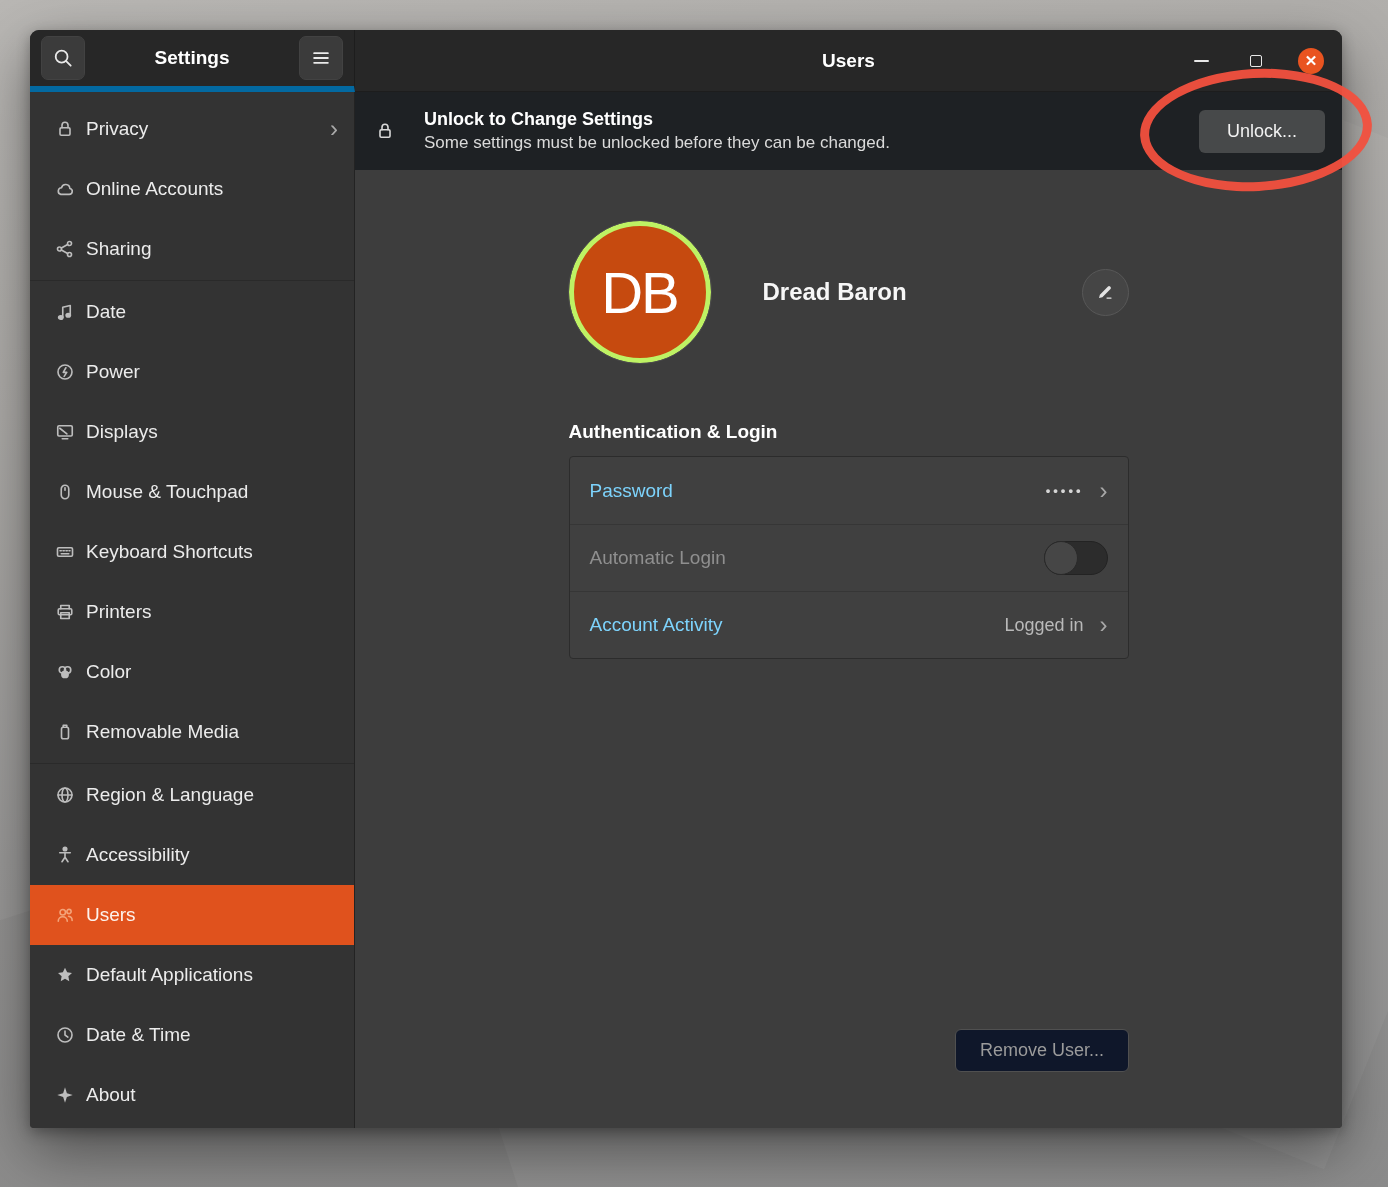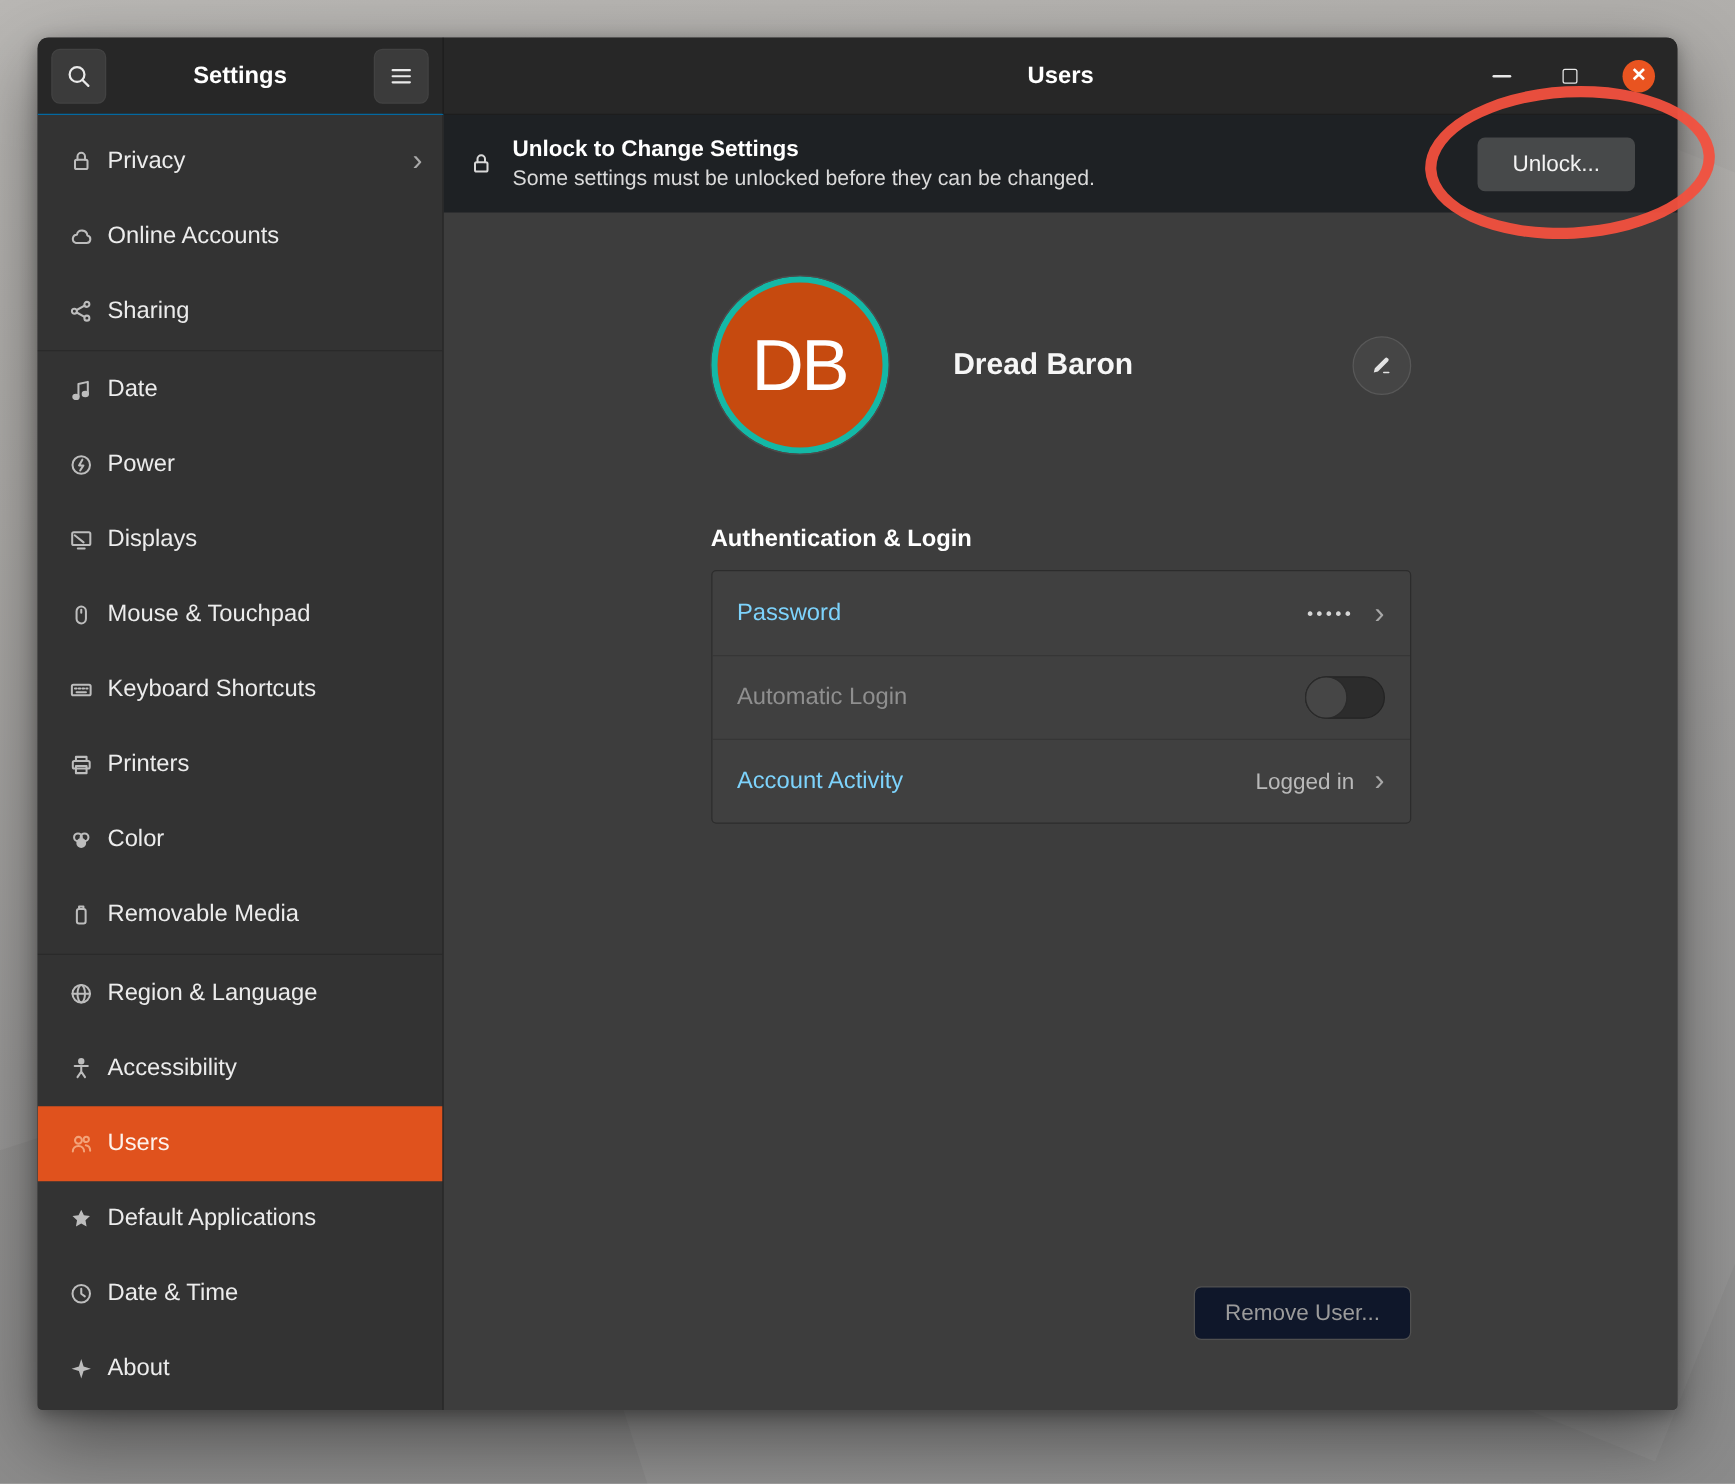--- a/index.html
+++ b/index.html
@@ -17,21 +17,21 @@
     position:absolute; left:30px; top:30px; width:1312px; height:1098px;
     border-radius:9px 9px 4px 4px; overflow:hidden;
     box-shadow:0 22px 60px rgba(0,0,0,.45), 0 4px 14px rgba(0,0,0,.3);
     display:flex; flex-direction:column; background:#3d3d3d;
   }
 
   
   .titlebar { height:62px; flex:none; display:flex; background:#272727; }
   .sidebar-header {
     width:325px; flex:none; display:flex; align-items:center; justify-content:space-between;
-    padding:0 11px; border-right:1px solid #1d1d1d; border-bottom:1px solid #0369a1;
+    padding:0 11px; border-right:1px solid #1d1d1d; border-bottom:6px solid #0369a1;
   }
   .icon-btn {
     width:44px; height:44px; border-radius:7px; background:#3b3b3b;
     display:flex; align-items:center; justify-content:center; border:1px solid #424242;
     cursor:pointer;
   }
   .hdr-title { font-size:19px; font-weight:bold; color:#ffffff; }
   .main-header { flex:1; position:relative; display:flex; align-items:center; justify-content:center; border-bottom:1px solid #1d1d1d; }
   .win-controls { position:absolute; right:18px; top:0; height:100%; display:flex; align-items:center; gap:29px; }
   .wc { width:26px; height:26px; display:flex; align-items:center; justify-content:center; cursor:pointer; }
@@ -47,37 +47,37 @@
     padding:0 16px 0 25px; color:#ececec; font-size:19px; cursor:pointer;
   }
   .side-item .s-icon { width:20px; height:20px; flex:none; display:flex; align-items:center; justify-content:center; }
   .side-item.selected { background:#E0521D; color:#fdf2ec; }
   .side-chevron { margin-left:auto; color:#a9a9a9; font-size:24px; line-height:0; font-weight:300; }
   .side-divider { height:1px; background:#2a2a2a; margin:1px 0; }
 
   .main { flex:1; display:flex; flex-direction:column; background:#3d3d3d; min-width:0; }
 
   
-  .banner { height:78px; flex:none; background:#1e2124; display:flex; align-items:center; padding:0 34px 0 20px; gap:15px; }
+  .banner { height:78px; flex:none; background:#1e2124; display:flex; align-items:center; padding:0 17px 0 20px; gap:29px; }
   .banner-lock { flex:none; width:20px; height:22px; display:flex; align-items:center; }
   .banner-text .b-title { font-size:18px; font-weight:bold; color:#ffffff; margin-bottom:3px; }
   .banner-text .b-sub { font-size:17px; color:#dadada; }
   .unlock-btn {
     margin-left:auto; background:#47494a; color:#f2f2f2; font-size:18px;
     padding:11px 28px; border-radius:6px; border:none; cursor:pointer;
     font-family:"Liberation Sans", sans-serif;
   }
 
   
   .content { flex:1; position:relative; }
   .content-col { width:560px; margin:0 auto; }
   .user-row { display:flex; align-items:center; padding-top:51px; }
   .avatar {
     width:142px; height:142px; border-radius:50%; background:#C64A0F;
-    border:5px solid #14b8a6; outline:1px solid #4c4c4c;
+    border:5px solid #bef264; outline:1px solid #4c4c4c;
     display:flex; align-items:center; justify-content:center; flex:none;
   }
   .avatar-initials { color:#ffffff; font-size:58px; letter-spacing:-2px; }
   .user-name { margin-left:52px; font-size:24px; font-weight:bold; color:#f6f6f6; }
   .edit-btn {
     margin-left:auto; width:47px; height:47px; border-radius:50%;
     background:#454545; border:1px solid #585858; display:flex; align-items:center; justify-content:center;
     cursor:pointer;
   }
 

